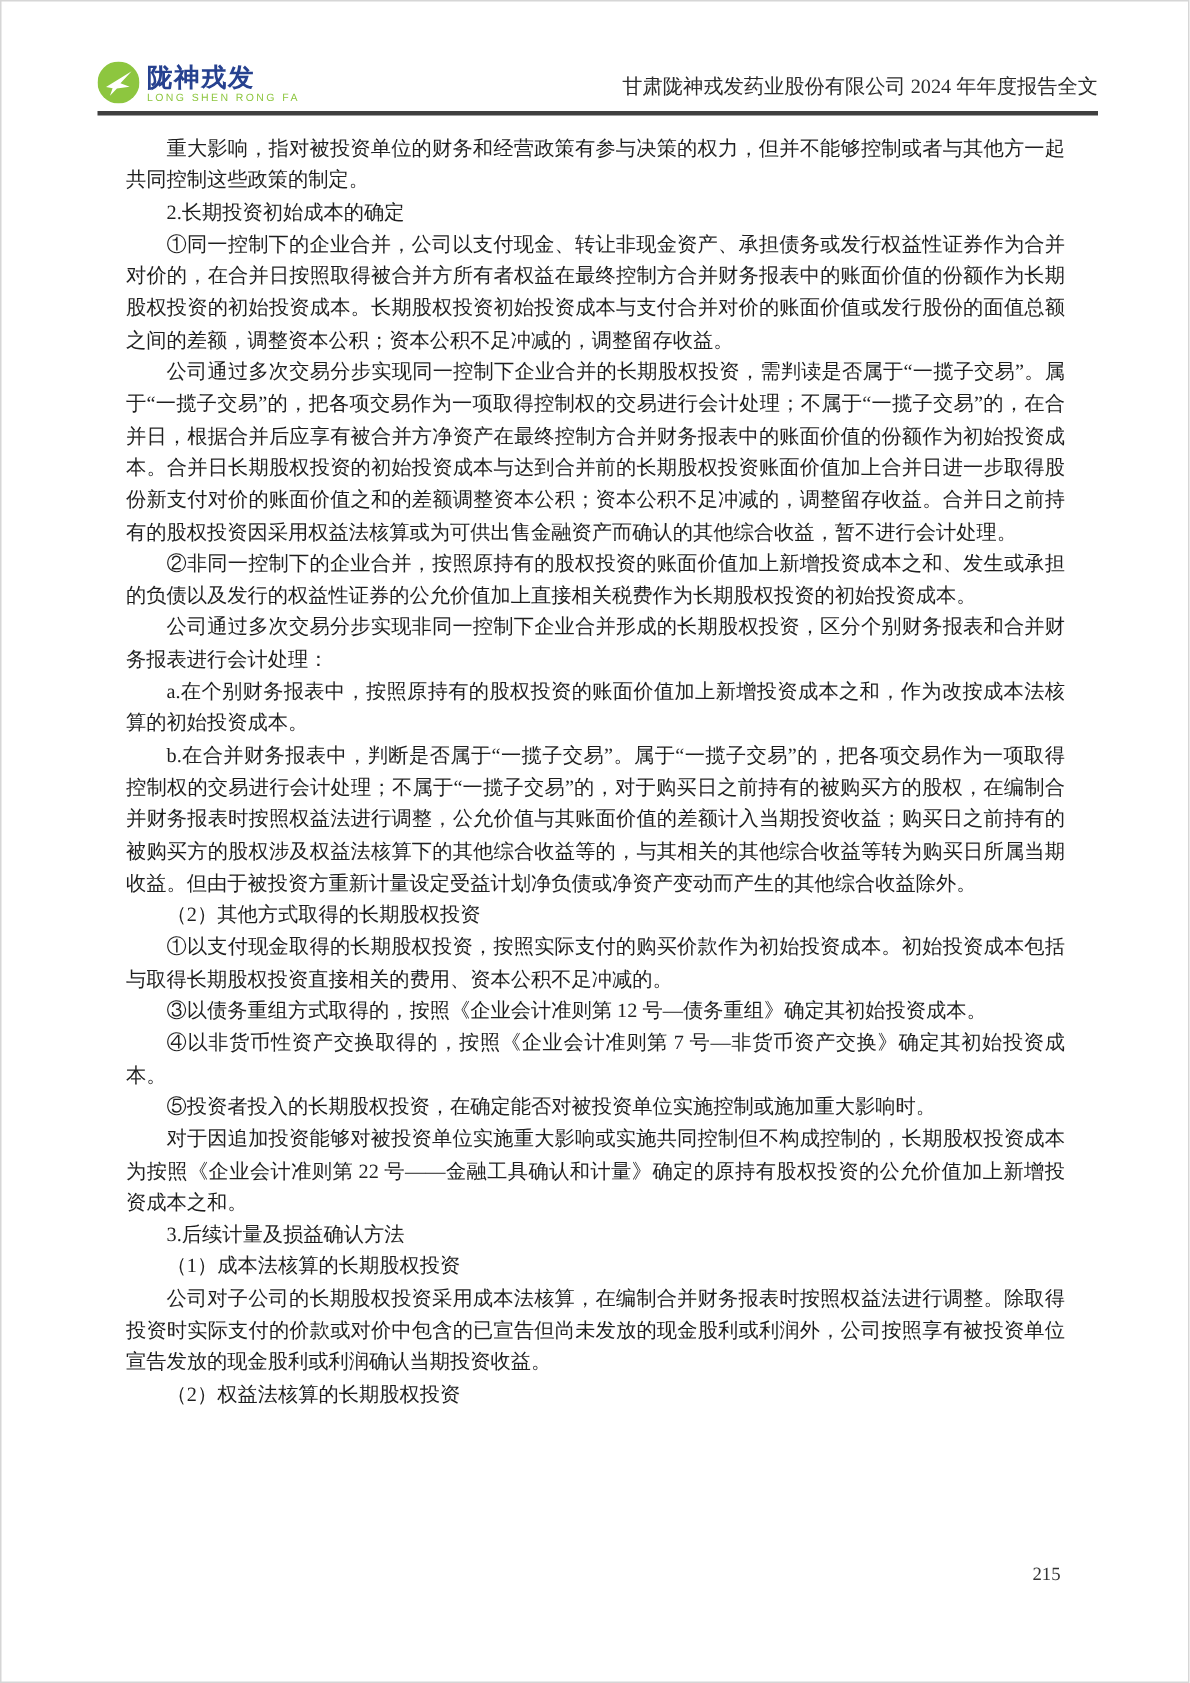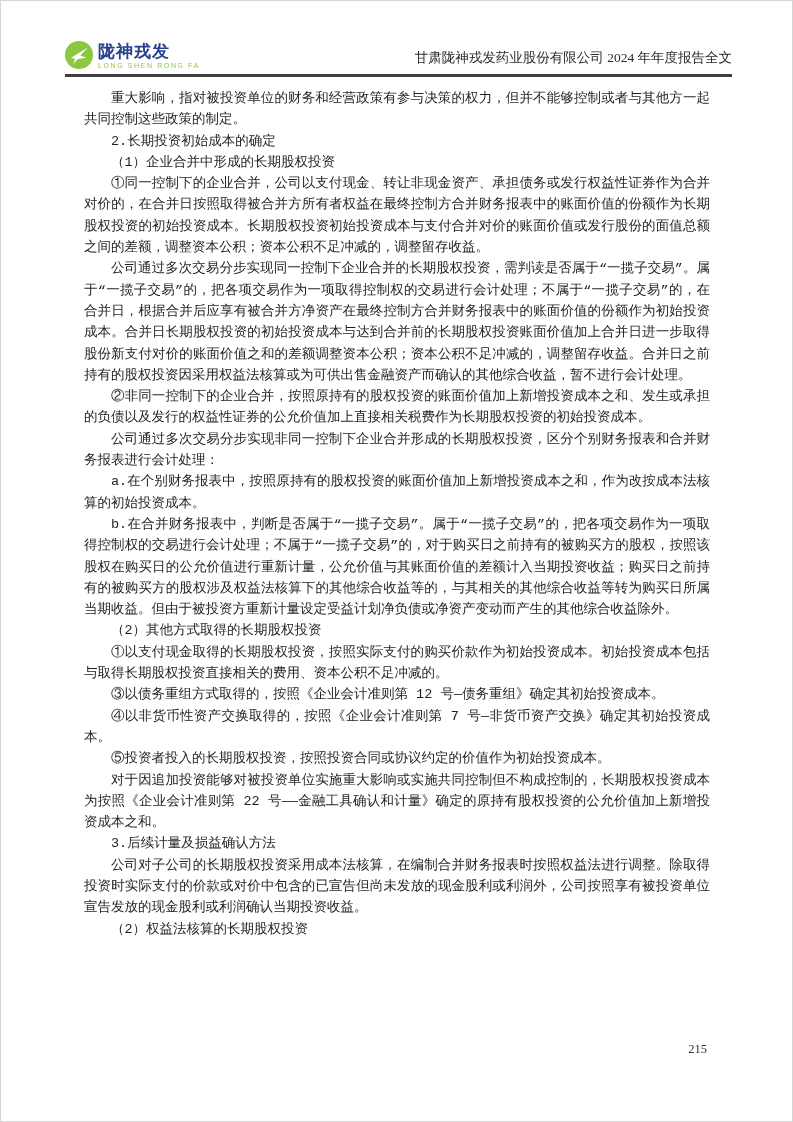--- a/index.html
+++ b/index.html
@@ -51,21 +51,20 @@
   }
   .doc-body {
     margin: 11px 82px 0 83px;
     font-size: 13.5px;
     line-height: 21.3px;
   }
   .para {
     text-indent: 2em;
     text-align: justify;
     word-break: break-all;
-    font-family: Liberation Mono, monospace;
   }
   .page-footer {
     position: absolute;
     right: 85px;
     bottom: 64px;
     font-size: 12.5px;
     color: #333333;
   }
 </style>
 </head>
@@ -85,34 +84,34 @@
         <span class="logo-cn">陇神戎发</span>
         <span class="logo-en">LONG SHEN RONG FA</span>
       </span>
     </div>
     <div class="header-title">甘肃陇神戎发药业股份有限公司 2024 年年度报告全文</div>
   </header>
 
   <main class="doc-body">
       <p class="para">重大影响，指对被投资单位的财务和经营政策有参与决策的权力，但并不能够控制或者与其他方一起共同控制这些政策的制定。</p>
       <p class="para">2.长期投资初始成本的确定</p>
-      <p class="para">（1）企业合并中形成的长期股权投资</p>
       <p class="para">①同一控制下的企业合并，公司以支付现金、转让非现金资产、承担债务或发行权益性证券作为合并对价的，在合并日按照取得被合并方所有者权益在最终控制方合并财务报表中的账面价值的份额作为长期股权投资的初始投资成本。长期股权投资初始投资成本与支付合并对价的账面价值或发行股份的面值总额之间的差额，调整资本公积；资本公积不足冲减的，调整留存收益。</p>
       <p class="para">公司通过多次交易分步实现同一控制下企业合并的长期股权投资，需判读是否属于“一揽子交易”。属于“一揽子交易”的，把各项交易作为一项取得控制权的交易进行会计处理；不属于“一揽子交易”的，在合并日，根据合并后应享有被合并方净资产在最终控制方合并财务报表中的账面价值的份额作为初始投资成本。合并日长期股权投资的初始投资成本与达到合并前的长期股权投资账面价值加上合并日进一步取得股份新支付对价的账面价值之和的差额调整资本公积；资本公积不足冲减的，调整留存收益。合并日之前持有的股权投资因采用权益法核算或为可供出售金融资产而确认的其他综合收益，暂不进行会计处理。</p>
       <p class="para">②非同一控制下的企业合并，按照原持有的股权投资的账面价值加上新增投资成本之和、发生或承担的负债以及发行的权益性证券的公允价值加上直接相关税费作为长期股权投资的初始投资成本。</p>
       <p class="para">公司通过多次交易分步实现非同一控制下企业合并形成的长期股权投资，区分个别财务报表和合并财务报表进行会计处理：</p>
       <p class="para">a.在个别财务报表中，按照原持有的股权投资的账面价值加上新增投资成本之和，作为改按成本法核算的初始投资成本。</p>
-      <p class="para">b.在合并财务报表中，判断是否属于“一揽子交易”。属于“一揽子交易”的，把各项交易作为一项取得控制权的交易进行会计处理；不属于“一揽子交易”的，对于购买日之前持有的被购买方的股权，按照该股权在购买日的公允价值进行重新计量，公允价值与其账面价值的差额计入当期投资收益；购买日之前持有的被购买方的股权涉及权益法核算下的其他综合收益等的，与其相关的其他综合收益等转为购买日所属当期收益。但由于被投资方重新计量设定受益计划净负债或净资产变动而产生的其他综合收益除外。</p>
+      <p class="para">b.在合并财务报表中，判断是否属于“一揽子交易”。属于“一揽子交易”的，把各项交易作为一项取得控制权的交易进行会计处理；不属于“一揽子交易”的，对于购买日之前持有的被购买方的股权，在编制合并财务报表时按照权益法进行调整，公允价值与其账面价值的差额计入当期投资收益；购买日之前持有的被购买方的股权涉及权益法核算下的其他综合收益等的，与其相关的其他综合收益等转为购买日所属当期收益。但由于被投资方重新计量设定受益计划净负债或净资产变动而产生的其他综合收益除外。</p>
       <p class="para">（2）其他方式取得的长期股权投资</p>
       <p class="para">①以支付现金取得的长期股权投资，按照实际支付的购买价款作为初始投资成本。初始投资成本包括与取得长期股权投资直接相关的费用、资本公积不足冲减的。</p>
       <p class="para">③以债务重组方式取得的，按照《企业会计准则第 12 号—债务重组》确定其初始投资成本。</p>
       <p class="para">④以非货币性资产交换取得的，按照《企业会计准则第 7 号—非货币资产交换》确定其初始投资成本。</p>
-      <p class="para">⑤投资者投入的长期股权投资，按照投资合同或协议约定的价值作为初始投资成本。</p>
+      <p class="para">⑤投资者投入的长期股权投资，在确定能否对被投资单位实施控制或施加重大影响时。</p>
       <p class="para">对于因追加投资能够对被投资单位实施重大影响或实施共同控制但不构成控制的，长期股权投资成本为按照《企业会计准则第 22 号——金融工具确认和计量》确定的原持有股权投资的公允价值加上新增投资成本之和。</p>
       <p class="para">3.后续计量及损益确认方法</p>
+      <p class="para">（1）成本法核算的长期股权投资</p>
       <p class="para">公司对子公司的长期股权投资采用成本法核算，在编制合并财务报表时按照权益法进行调整。除取得投资时实际支付的价款或对价中包含的已宣告但尚未发放的现金股利或利润外，公司按照享有被投资单位宣告发放的现金股利或利润确认当期投资收益。</p>
       <p class="para">（2）权益法核算的长期股权投资</p>
     </main>
 
   <footer class="page-footer">
     <span>215</span>
   </footer>
 
 </div>
 

